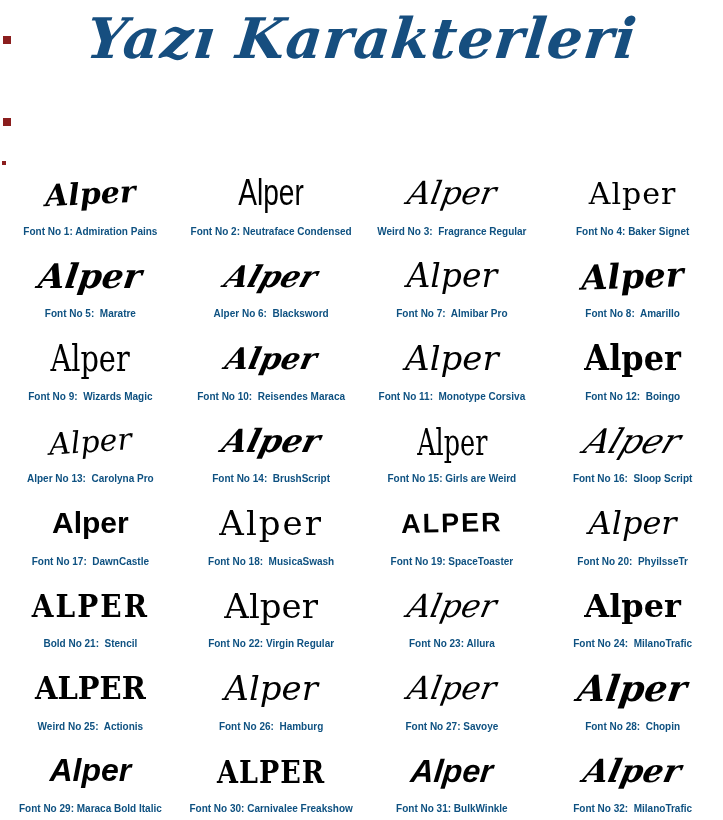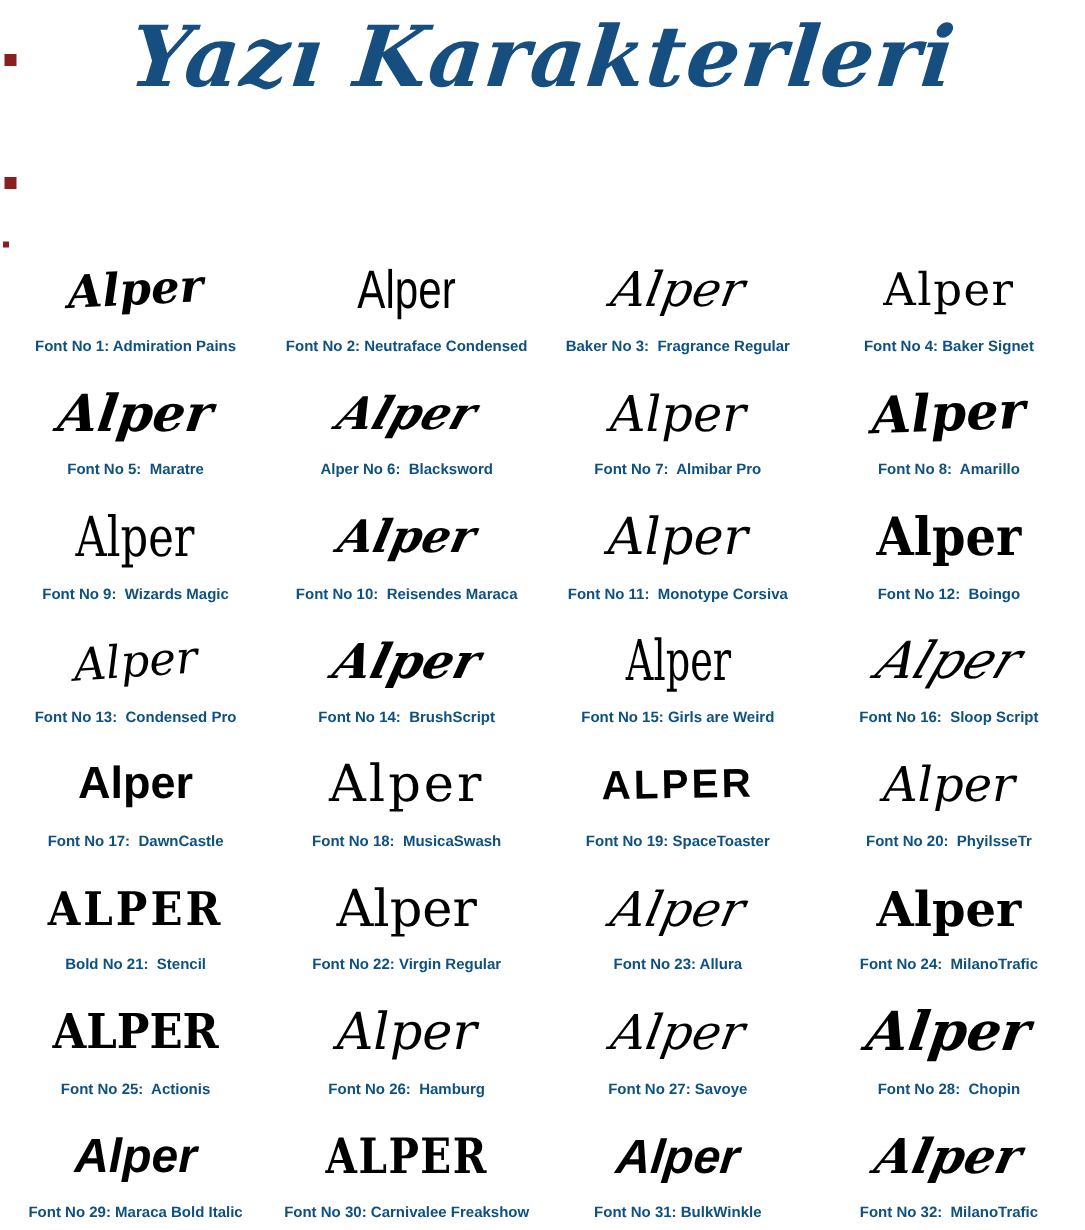--- a/index.html
+++ b/index.html
@@ -98,21 +98,21 @@
     <div class="label">Font No 1: Admiration Pains</div>
   </div>
 
   <div class="cell f2">
     <div class="specimen">Alper</div>
     <div class="label">Font No 2: Neutraface Condensed</div>
   </div>
 
   <div class="cell f3">
     <div class="specimen">Alper</div>
-    <div class="label">Baker No 3:  Fragrance Regular</div>
+    <div class="label">Weird No 3:  Fragrance Regular</div>
   </div>
 
   <div class="cell f4">
     <div class="specimen">Alper</div>
     <div class="label">Font No 4: Baker Signet</div>
   </div>
 
   <div class="cell f5">
     <div class="specimen">Alper</div>
     <div class="label">Font No 5:  Maratre</div>
@@ -148,21 +148,21 @@
     <div class="label">Font No 11:  Monotype Corsiva</div>
   </div>
 
   <div class="cell f12">
     <div class="specimen">Alper</div>
     <div class="label">Font No 12:  Boingo</div>
   </div>
 
   <div class="cell f13">
     <div class="specimen">Alper</div>
-    <div class="label">Font No 13:  Condensed Pro</div>
+    <div class="label">Alper No 13:  Carolyna Pro</div>
   </div>
 
   <div class="cell f14">
     <div class="specimen">Alper</div>
     <div class="label">Font No 14:  BrushScript</div>
   </div>
 
   <div class="cell f15">
     <div class="specimen">Alper</div>
     <div class="label">Font No 15: Girls are Weird</div>
@@ -208,21 +208,21 @@
     <div class="label">Font No 23: Allura</div>
   </div>
 
   <div class="cell f24">
     <div class="specimen">Alper</div>
     <div class="label">Font No 24:  MilanoTrafic</div>
   </div>
 
   <div class="cell f25">
     <div class="specimen">ALPER</div>
-    <div class="label">Font No 25:  Actionis</div>
+    <div class="label">Weird No 25:  Actionis</div>
   </div>
 
   <div class="cell f26">
     <div class="specimen">Alper</div>
     <div class="label">Font No 26:  Hamburg</div>
   </div>
 
   <div class="cell f27">
     <div class="specimen">Alper</div>
     <div class="label">Font No 27: Savoye</div>

